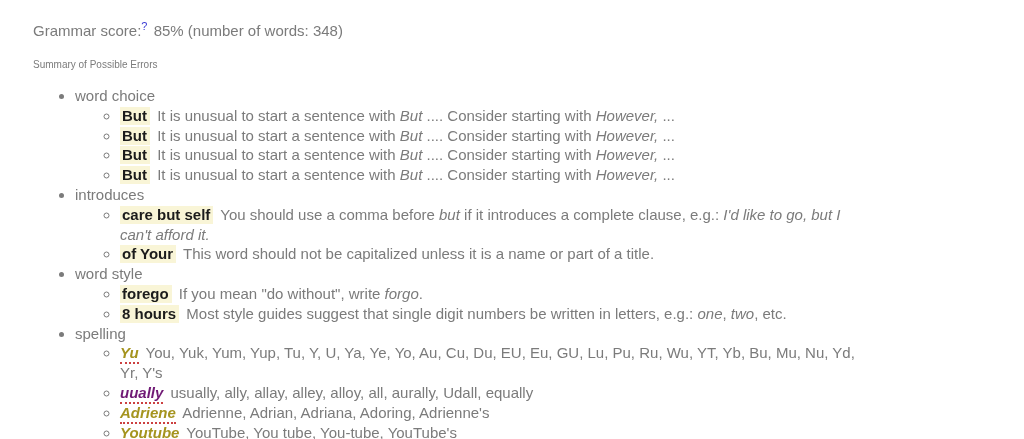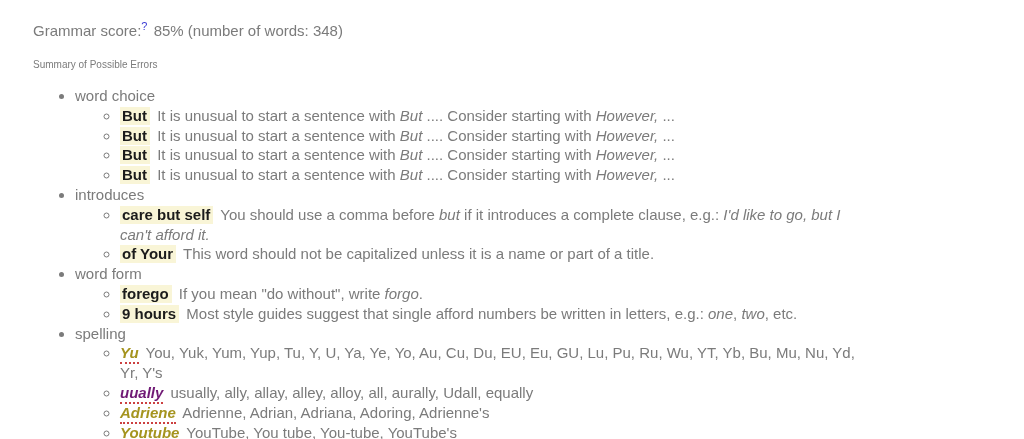--- a/index.html
+++ b/index.html
@@ -80,23 +80,23 @@
       <li><span>word choice</span><ul class="inner">
           <li><span class="term">But</span><span> It is unusual to start a sentence with </span><span class="em">But</span><span> .... Consider starting with </span><span class="em">However,</span><span> ...</span></li>
           <li><span class="term">But</span><span> It is unusual to start a sentence with </span><span class="em">But</span><span> .... Consider starting with </span><span class="em">However,</span><span> ...</span></li>
           <li><span class="term">But</span><span> It is unusual to start a sentence with </span><span class="em">But</span><span> .... Consider starting with </span><span class="em">However,</span><span> ...</span></li>
           <li><span class="term">But</span><span> It is unusual to start a sentence with </span><span class="em">But</span><span> .... Consider starting with </span><span class="em">However,</span><span> ...</span></li>
         </ul></li>
       <li><span>introduces</span><ul class="inner">
           <li><span class="term">care but self</span><span> You should use a comma before </span><span class="em">but</span><span> if it introduces a complete clause, e.g.: </span><span class="em">I'd like to go, but I can't afford it.</span></li>
           <li><span class="term">of Your</span><span> This word should not be capitalized unless it is a name or part of a title.</span></li>
         </ul></li>
-      <li><span>word form</span><ul class="inner">
+      <li><span>word style</span><ul class="inner">
           <li><span class="term">forego</span><span> If you mean "do without", write </span><span class="em">forgo</span><span>.</span></li>
-          <li><span class="term">9 hours</span><span> Most style guides suggest that single afford numbers be written in letters, e.g.: </span><span class="em">one</span><span>, </span><span class="em">two</span><span>, etc.</span></li>
+          <li><span class="term">8 hours</span><span> Most style guides suggest that single digit numbers be written in letters, e.g.: </span><span class="em">one</span><span>, </span><span class="em">two</span><span>, etc.</span></li>
         </ul></li>
       <li><span>spelling</span><ul class="inner">
           <li><span class="spell olive">Yu</span><span> You, Yuk, Yum, Yup, Tu, Y, U, Ya, Ye, Yo, Au, Cu, Du, EU, Eu, GU, Lu, Pu, Ru, Wu, YT, Yb, Bu, Mu, Nu, Yd, Yr, Y's</span></li>
           <li><span class="spell red">uually</span><span> usually, ally, allay, alley, alloy, all, aurally, Udall, equally</span></li>
           <li><span class="spell olive">Adriene</span><span> Adrienne, Adrian, Adriana, Adoring, Adrienne's</span></li>
           <li><span class="spell olive">Youtube</span><span> YouTube, You tube, You-tube, YouTube's</span></li>
         </ul></li>
     </ul>
 </div>
 

